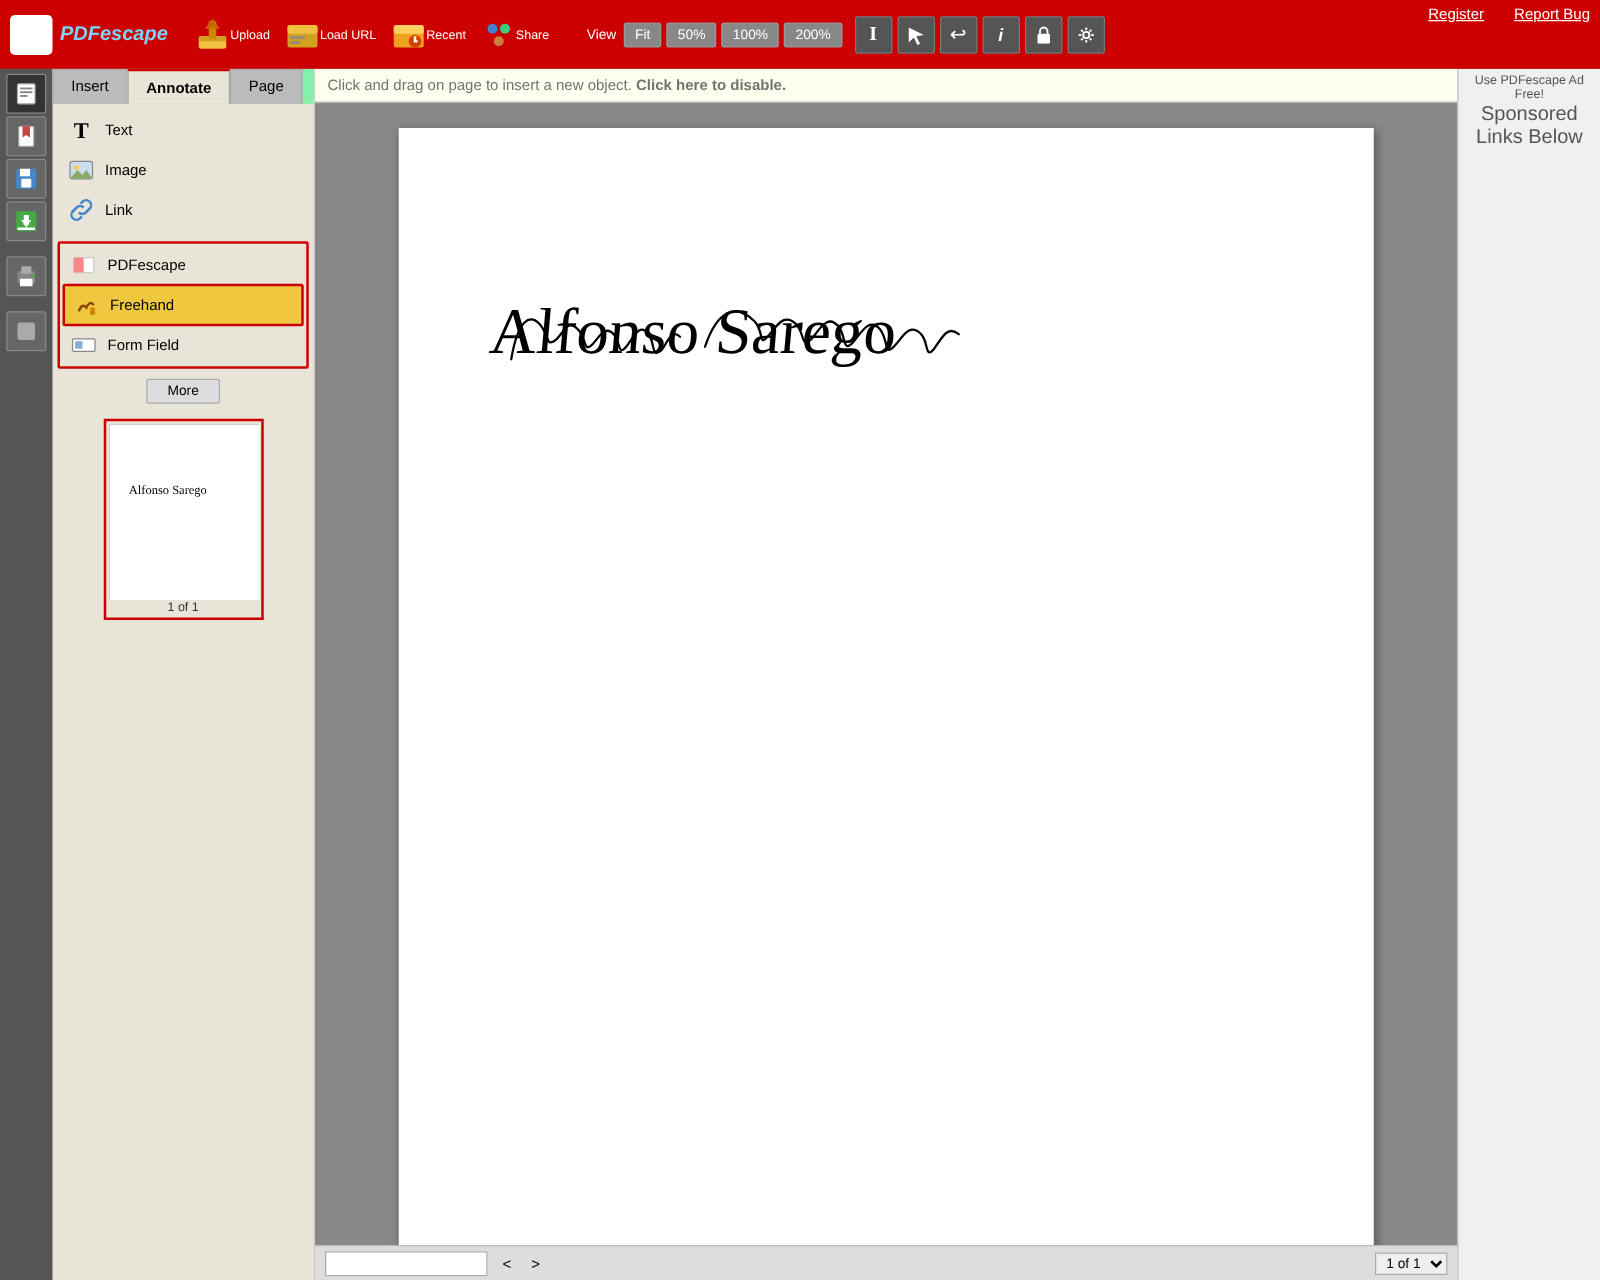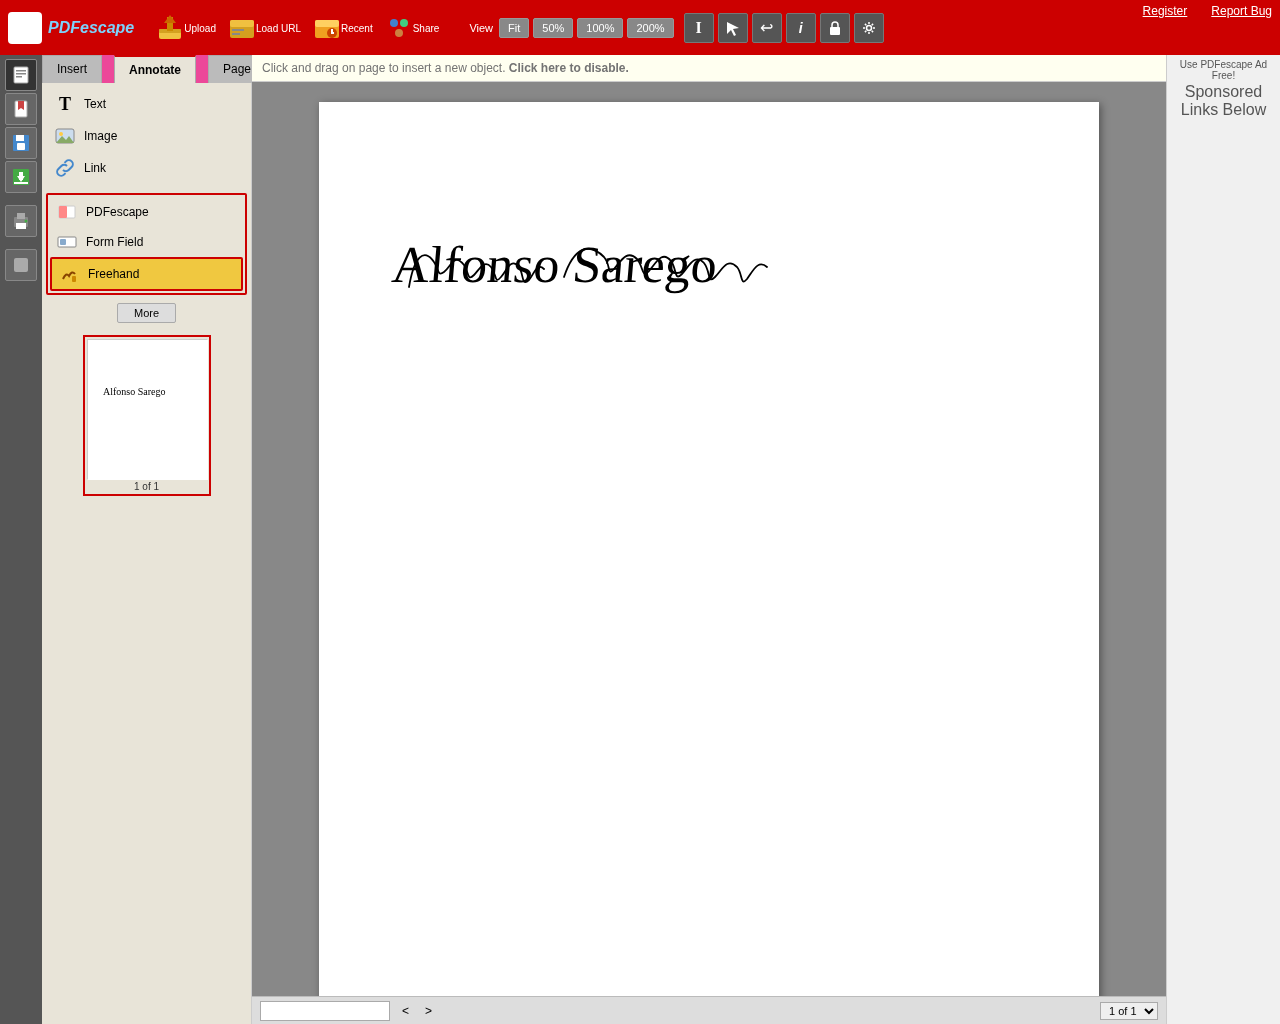--- a/index.html
+++ b/index.html
@@ -103,22 +103,21 @@
       width: 210px;
       background: #e8e4d8;
       display: flex;
       flex-direction: column;
       border-right: 1px solid #ccc;
     }
 
     
     #tabs {
       display: flex;
-      background: #ec4899;
-      gap: 12px;
+      background: #86efac;
     }
     .tab {
       padding: 6px 14px;
       cursor: pointer;
       font-size: 12px;
       background: #bbb;
       border: 1px solid #aaa;
       border-bottom: none;
     }
     .tab.active {
@@ -470,39 +469,39 @@
       <div class="tool-item">
         <div class="tool-icon">
           <svg width="20" height="20" viewBox="0 0 20 20">
               <rect x="2" y="4" width="16" height="12" rx="1" fill="white" stroke="#ccc"></rect>
               <rect x="2" y="4" width="8" height="12" rx="1" fill="#ff8888"></rect>
             </svg>
         </div>
         <span>PDFescape</span>
       </div>
 
-      <div class="tool-item">
-        <div class="tool-icon">
-          <svg width="20" height="20" viewBox="0 0 20 20">
-              <rect x="1" y="5" width="18" height="10" rx="1" fill="white" stroke="#888"></rect>
-              <rect x="3" y="7" width="6" height="6" rx="1" fill="#88aacc"></rect>
-            </svg>
-        </div>
-        <span>Form Field</span>
-      </div>
-
       <div class="tool-item active">
         <div class="tool-icon">
           <svg width="20" height="20" viewBox="0 0 20 20">
               <rect x="1" y="1" width="18" height="18" rx="2" fill="#f0c840"></rect>
               <path d="M4 15 Q7 8 10 12 Q13 6 16 10" fill="none" stroke="#884400" stroke-width="2"></path>
               <rect x="13" y="12" width="4" height="6" rx="1" fill="#cc8800"></rect>
             </svg>
         </div>
         <span>Freehand</span>
+      </div>
+
+      <div class="tool-item">
+        <div class="tool-icon">
+          <svg width="20" height="20" viewBox="0 0 20 20">
+              <rect x="1" y="5" width="18" height="10" rx="1" fill="white" stroke="#888"></rect>
+              <rect x="3" y="7" width="6" height="6" rx="1" fill="#88aacc"></rect>
+            </svg>
+        </div>
+        <span>Form Field</span>
       </div>
     </div>
 
     <button class="more-btn">More</button>
 
     <div id="thumbnails-area">
       <div class="thumbnail-wrapper">
         <div class="thumbnail">
           <svg width="120" height="140" viewBox="0 0 120 140">
             <rect width="120" height="140" fill="white"></rect>

